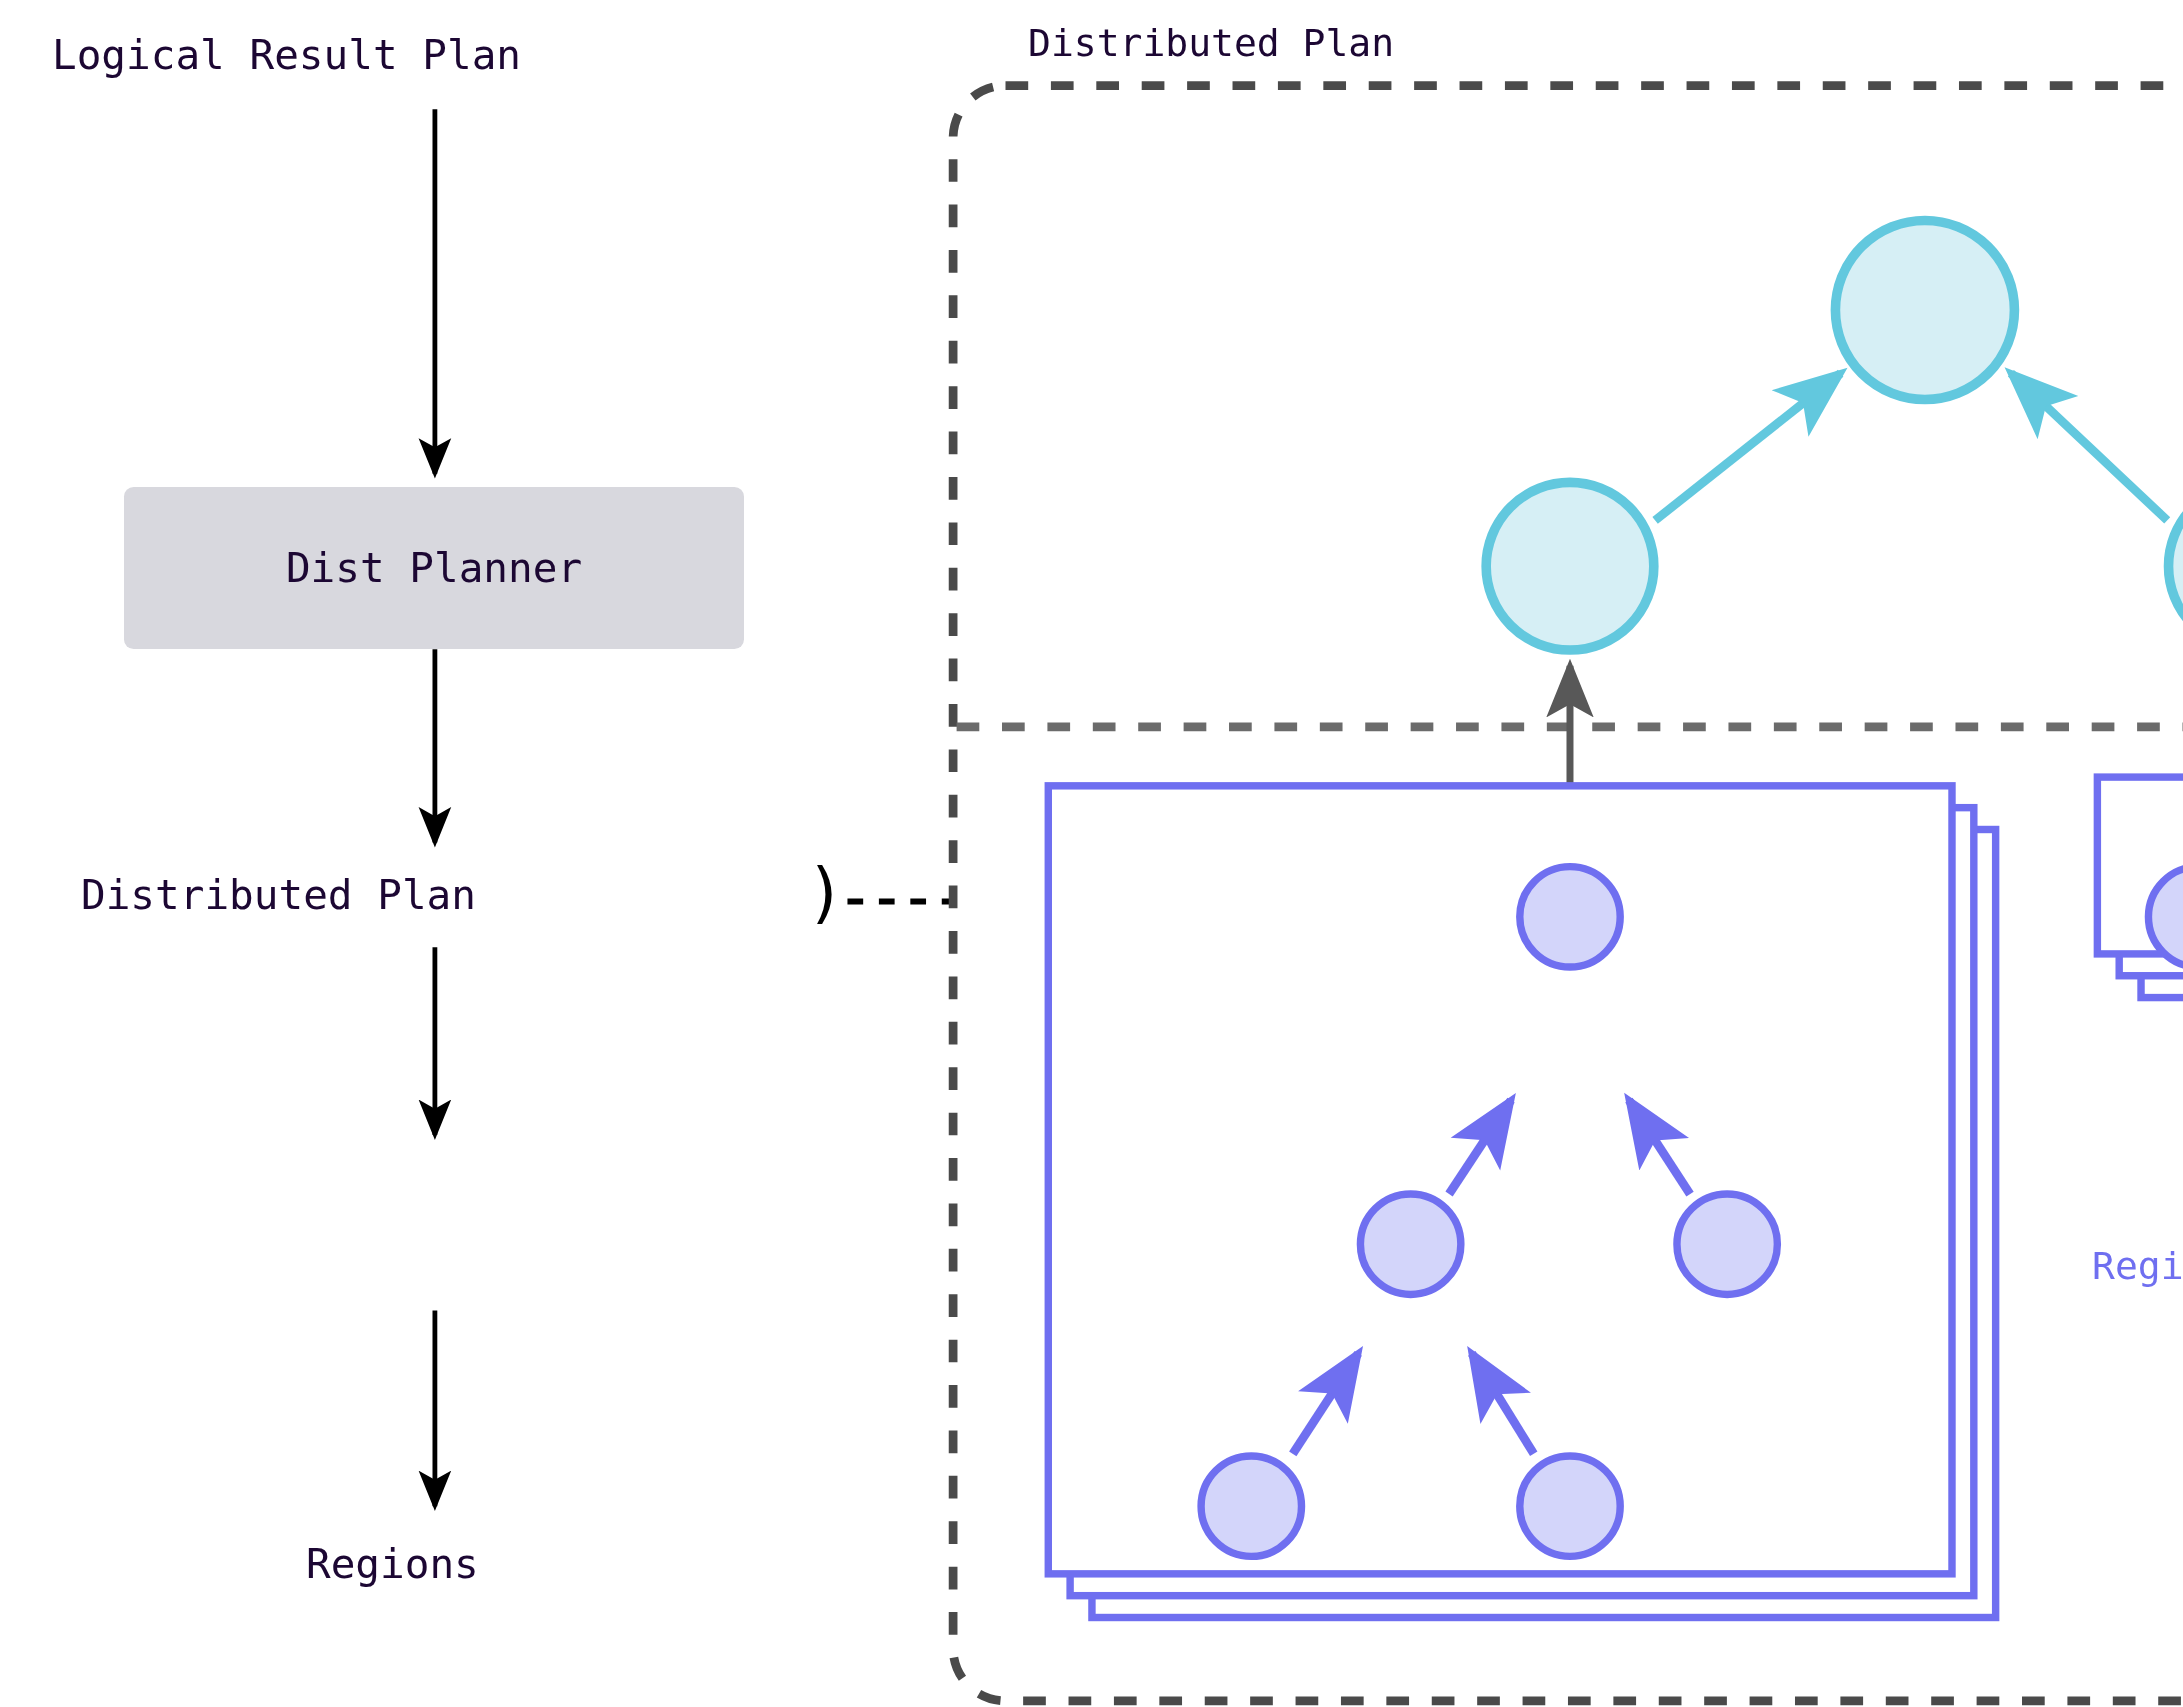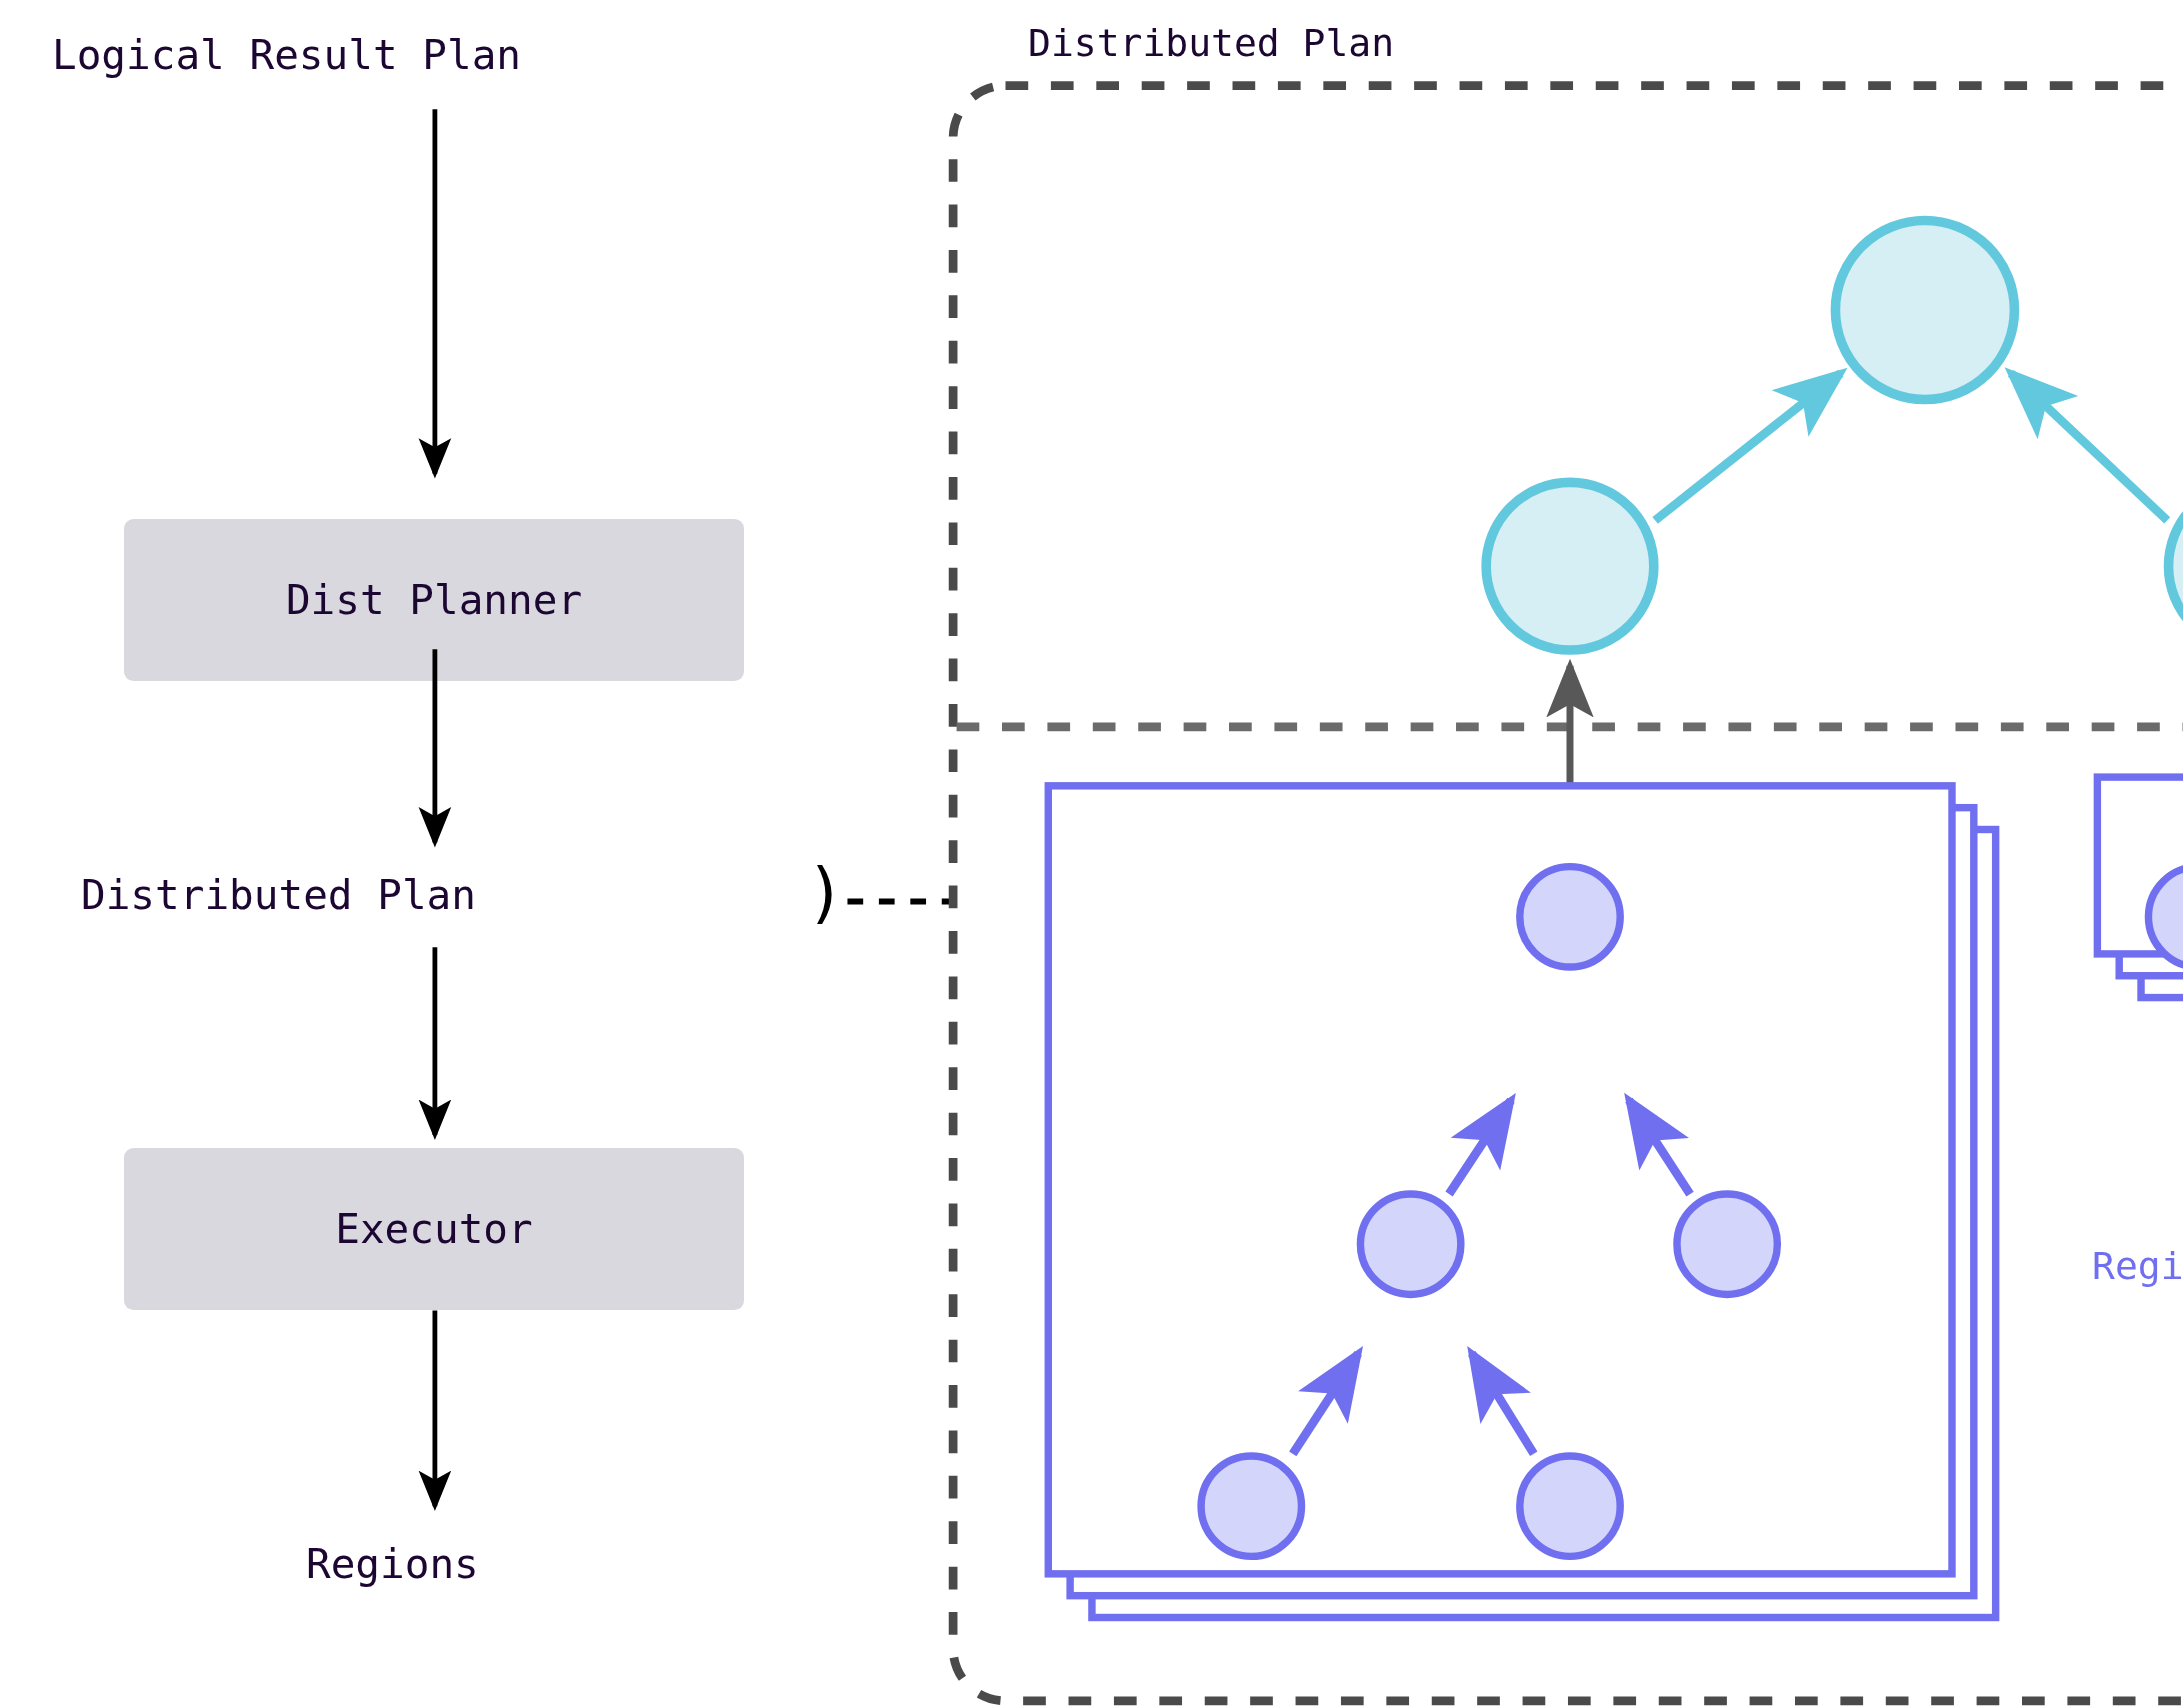--- a/index.html
+++ b/index.html
@@ -15,27 +15,26 @@
   .regionlbl{position:absolute;color:#6f6ff0;white-space:pre;line-height:1;
              font-family:"DejaVu Sans Mono","Liberation Mono",monospace;}
 </style>
 </head>
 <body>
 
 <div class="canvas">
 
   <div class="lbl" style="left:52px;top:35px;font-size:41px;">Logical Result Plan</div>
 
-  <div class="flowbox" style="left:124px;top:487px;width:620px;height:162px;font-size:41px;margin-top:32px;">Dist Planner</div>
+  <div class="flowbox" style="left:124px;top:487px;width:620px;height:162px;font-size:41px;">Dist Planner</div>
 
   <div class="lbl" style="left:81px;top:875px;font-size:41px;">Distributed Plan</div>
 
   <div class="lbl" style="left:806px;top:860px;font-size:65px;color:#000000;">)</div>
 
-  <div class="flowbox" style="left:124px;top:1148px;width:620px;height:162px;font-size:41px;">Executor</div>
 
   <div class="lbl" style="left:306px;top:1544px;font-size:41px;">Regions</div>
 
   <div class="lbl" style="left:1028px;top:24px;font-size:38px;">Distributed Plan</div>
 
   <div class="regionlbl" style="left:2092px;top:1247px;font-size:38px;">Regions</div>
 
   <svg class="layer" viewBox="0 0 7300 3910">
     <defs>
       <marker id="ah-dark" markerWidth="10" markerHeight="10" refX="7.4" refY="3.6" orient="auto" markerUnits="strokeWidth">

